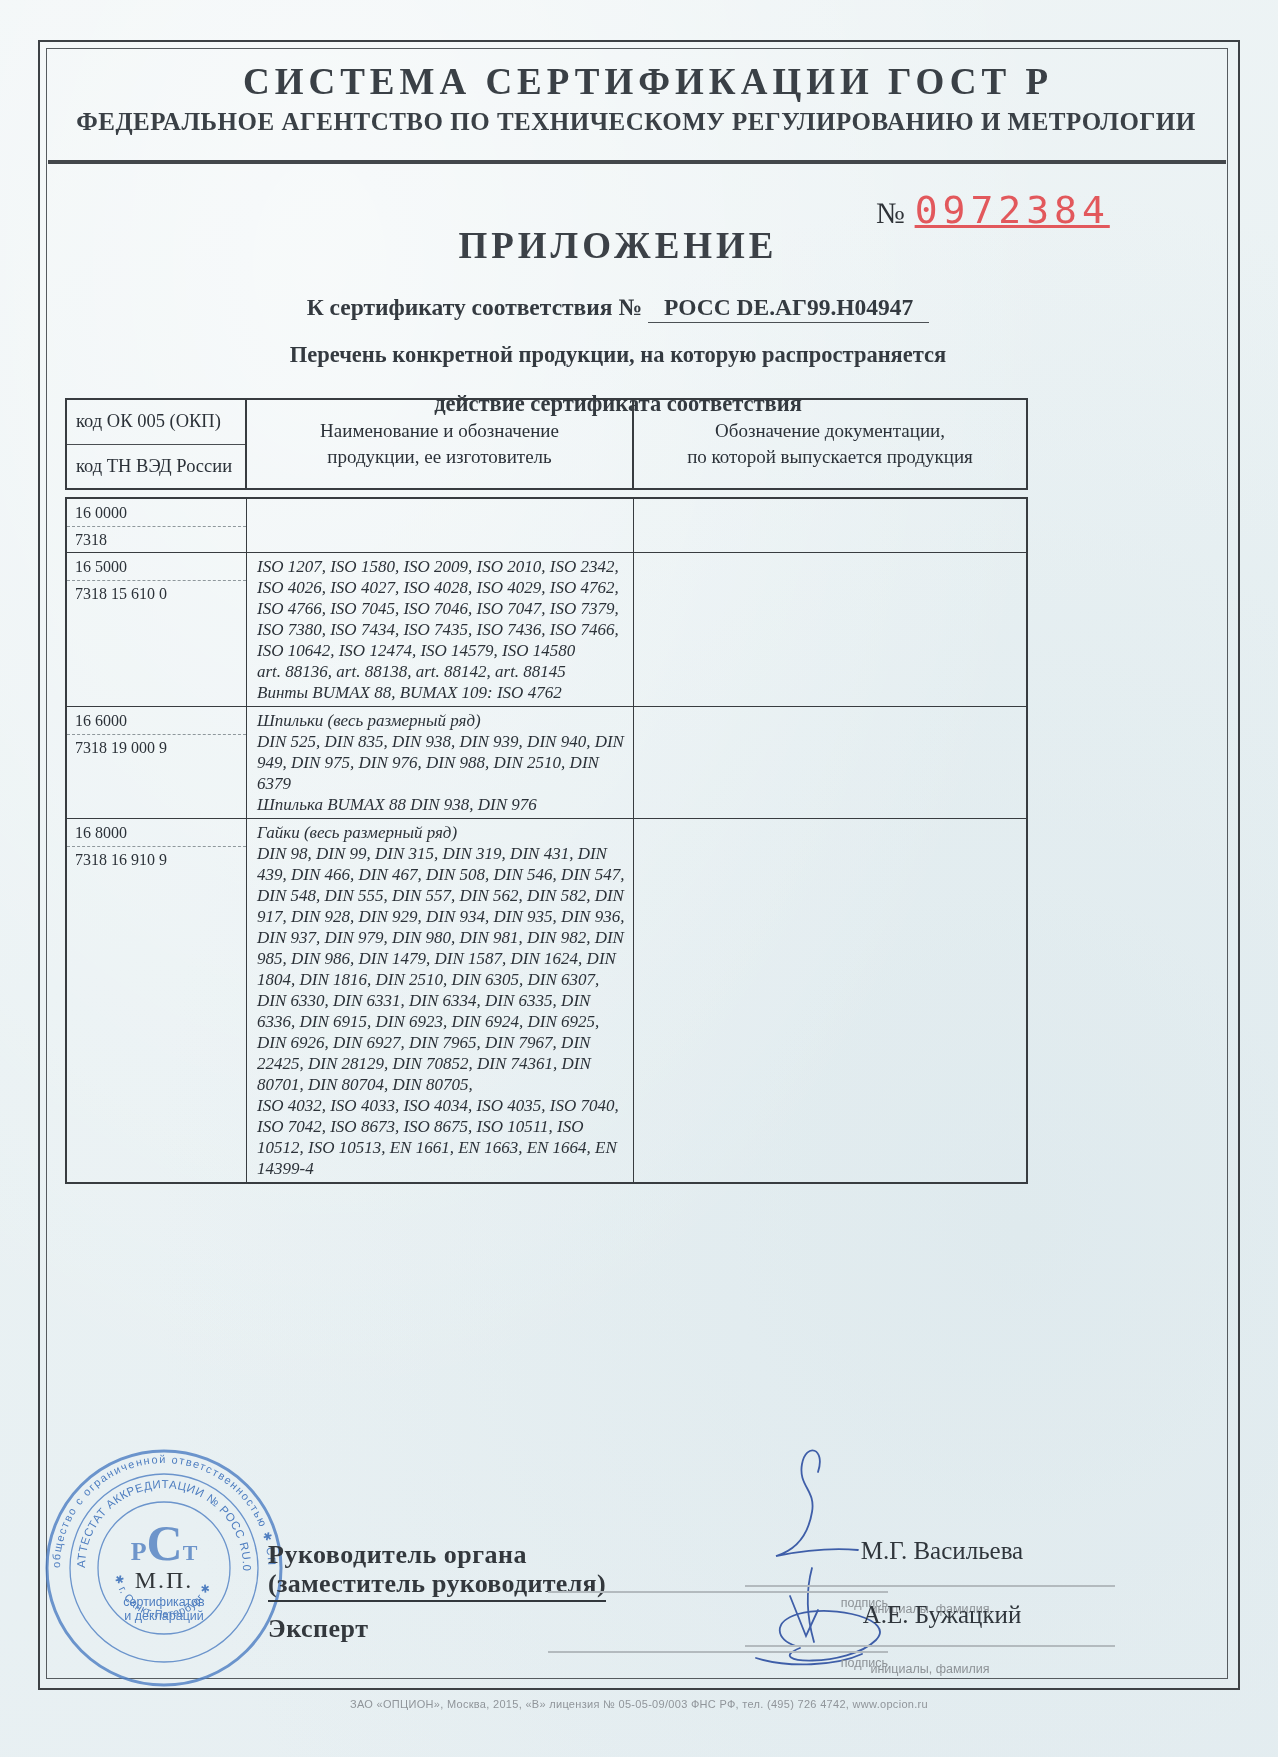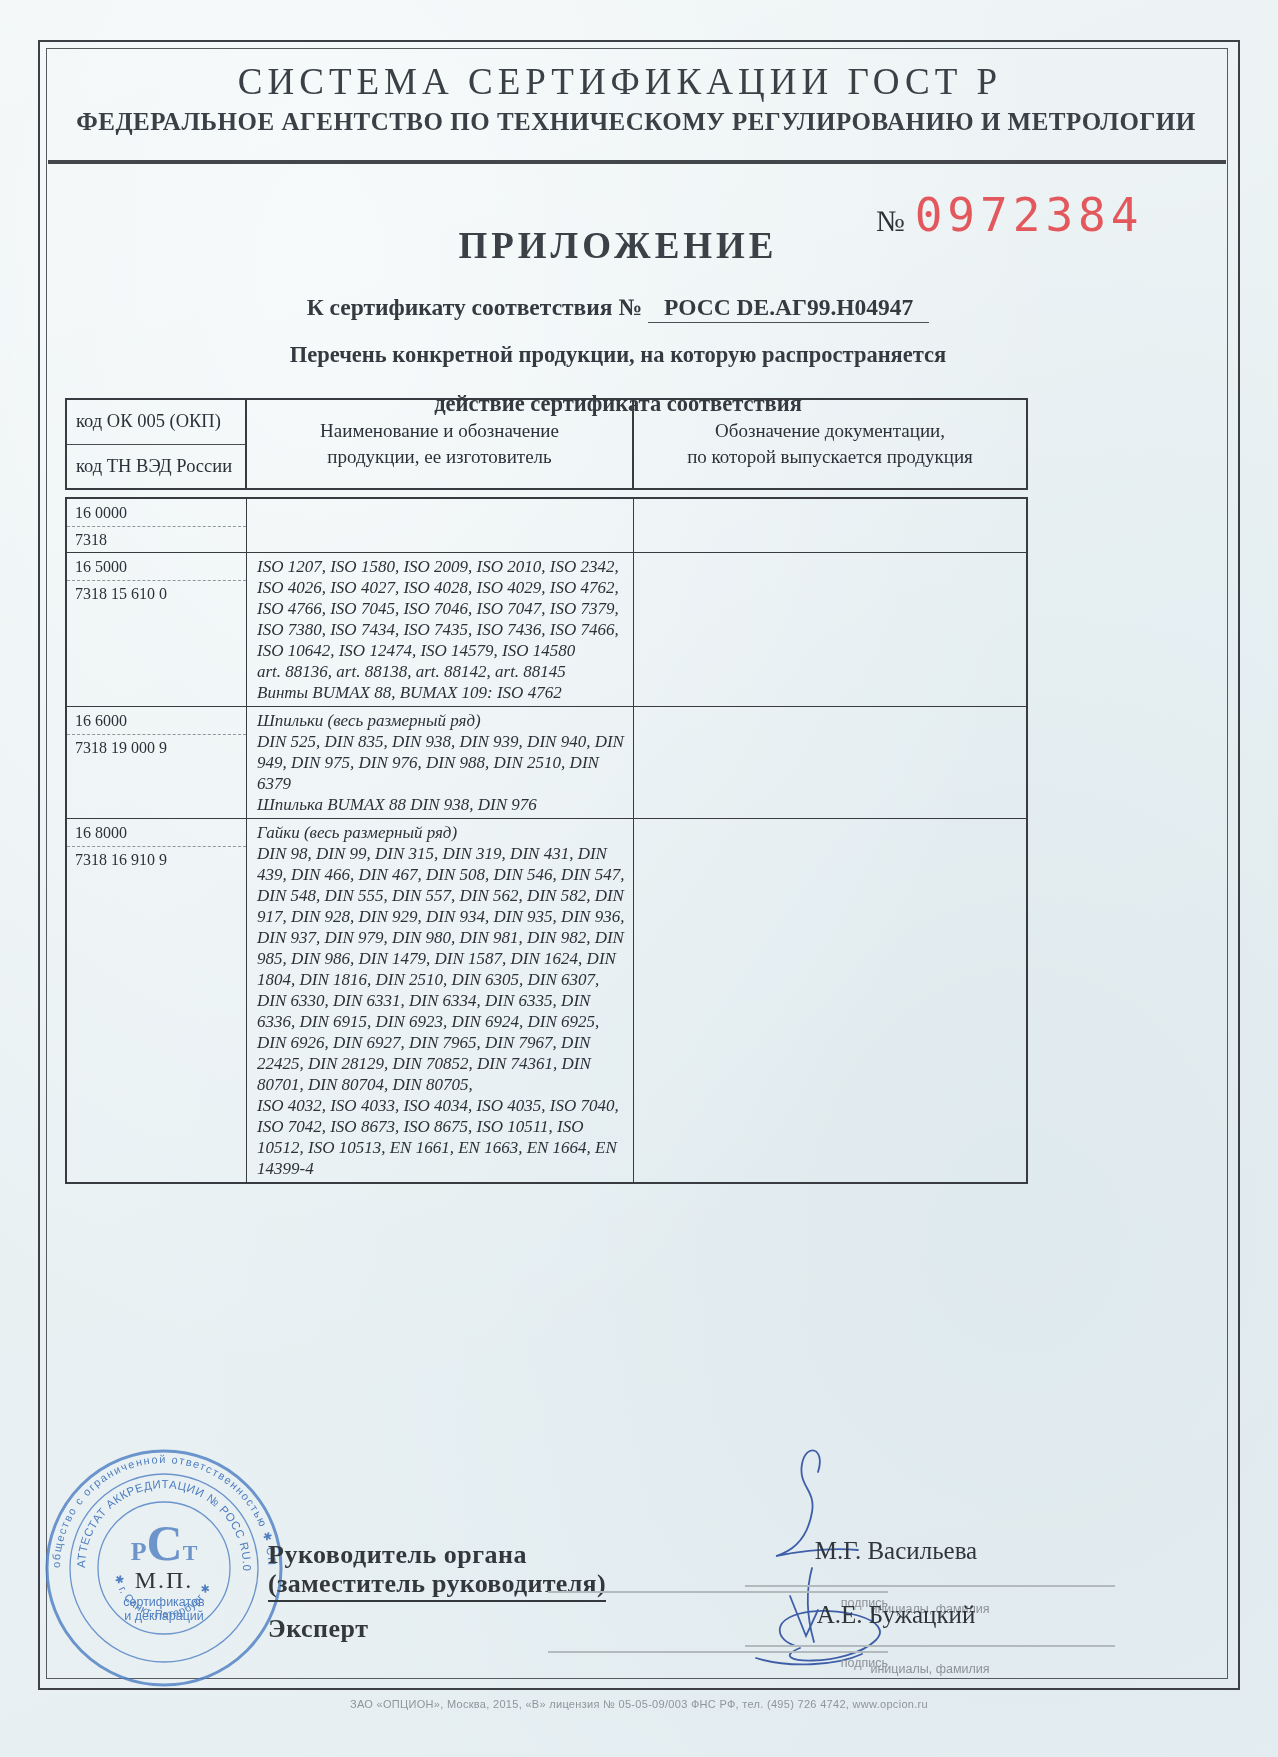--- a/index.html
+++ b/index.html
@@ -10,29 +10,29 @@
     background-image:
       radial-gradient(ellipse at 25% 15%, rgba(255,255,255,.55), rgba(255,255,255,0) 55%),
       radial-gradient(ellipse at 80% 70%, rgba(214,228,233,.5), rgba(214,228,233,0) 60%),
       linear-gradient(160deg,#f0f5f6 0%,#e9f1f3 45%,#e7eff2 100%);
     font-family:"Liberation Serif", serif;
     color:#2b3138;
   }
   .frame-outer{position:absolute;left:38px;top:40px;width:1198px;height:1646px;border:2.4px solid #3d4145;}
   .frame-inner{position:absolute;left:46px;top:48px;width:1180px;height:1629px;border:1.4px solid #565b5f;}
 
-  .brand-title{position:absolute;left:32px;top:60px;width:1176px;text-align:center;
-    font-size:37px;font-weight:normal;letter-spacing:5px;color:#3a4046;}
+  .brand-title{position:absolute;left:60px;top:60px;width:1176px;text-align:center;
+    font-size:37px;font-weight:bold;letter-spacing:5px;color:#3a4046;}
   .brand-sub{position:absolute;left:48px;top:108px;width:1176px;text-align:center;
     font-size:25px;font-weight:bold;letter-spacing:.5px;color:#3a4046;}
   .header-rule{position:absolute;left:48px;top:160px;width:1178px;height:4px;background:#43474b;}
 
   .doc-number{position:absolute;left:876px;top:188px;display:flex;align-items:baseline;gap:10px;}
   .num-prefix{font-size:30px;color:#2f3338;}
-  .num-digits{font-family:"DejaVu Sans Mono", monospace;font-size:46px;letter-spacing:5px;color:#e2585c;}
+  .num-digits{font-family:"DejaVu Sans Mono", monospace;font-size:38px;letter-spacing:5px;color:#e2585c;text-decoration:underline;}
 
   .doc-title{position:absolute;left:48px;top:224px;width:1140px;text-align:center;
     font-size:37px;font-weight:bold;letter-spacing:4px;color:#3c4147;}
   .cert-line{position:absolute;left:48px;top:294px;width:1140px;text-align:center;
     font-size:23.5px;font-weight:bold;color:#343a40;}
   .cert-num{border-bottom:1.6px solid #4b5054;padding:0 16px 2px 16px;font-weight:bold;}
   .purpose-1{position:absolute;left:48px;top:342px;width:1140px;text-align:center;
     font-size:22.5px;font-weight:bold;color:#343a40;}
   .purpose-2{position:absolute;left:48px;top:371px;width:1140px;text-align:center;
     font-size:22.5px;font-weight:bold;color:#343a40;margin-top:20px;}
@@ -63,21 +63,21 @@
   .role-2{position:absolute;left:268px;top:1614px;font-size:26px;font-weight:bold;color:#33383d;letter-spacing:.5px;}
 
   .sign-line{position:absolute;width:340px;height:1.7px;background:#b3babe;}
   .sign-line-1{left:548px;top:1591px;}
   .sign-line-2{left:548px;top:1651px;}
   .sign-caption{position:absolute;width:340px;text-align:right;
     font-family:"Liberation Sans",sans-serif;font-size:12.5px;color:#8d9296;}
   .sign-caption-1{left:548px;top:1596px;}
   .sign-caption-2{left:548px;top:1656px;}
 
-  .sig-name{position:absolute;left:711px;width:370px;text-align:center;font-size:25px;color:#2f353b;}
+  .sig-name{position:absolute;left:757px;width:370px;text-align:center;font-size:25px;color:#2f353b;}
   .sig-name-1{top:1537px;}
   .sig-name-2{top:1601px;}
   .name-line{position:absolute;left:745px;width:370px;height:1.6px;background:#b3babe;}
   .name-line-1{top:1585px;}
   .name-line-2{top:1645px;}
   .name-caption{position:absolute;left:745px;width:370px;text-align:center;
     font-family:"Liberation Sans",sans-serif;font-size:12.5px;color:#8d9296;margin-top:12px;}
   .name-caption-1{top:1590px;}
   .name-caption-2{top:1650px;}
 

